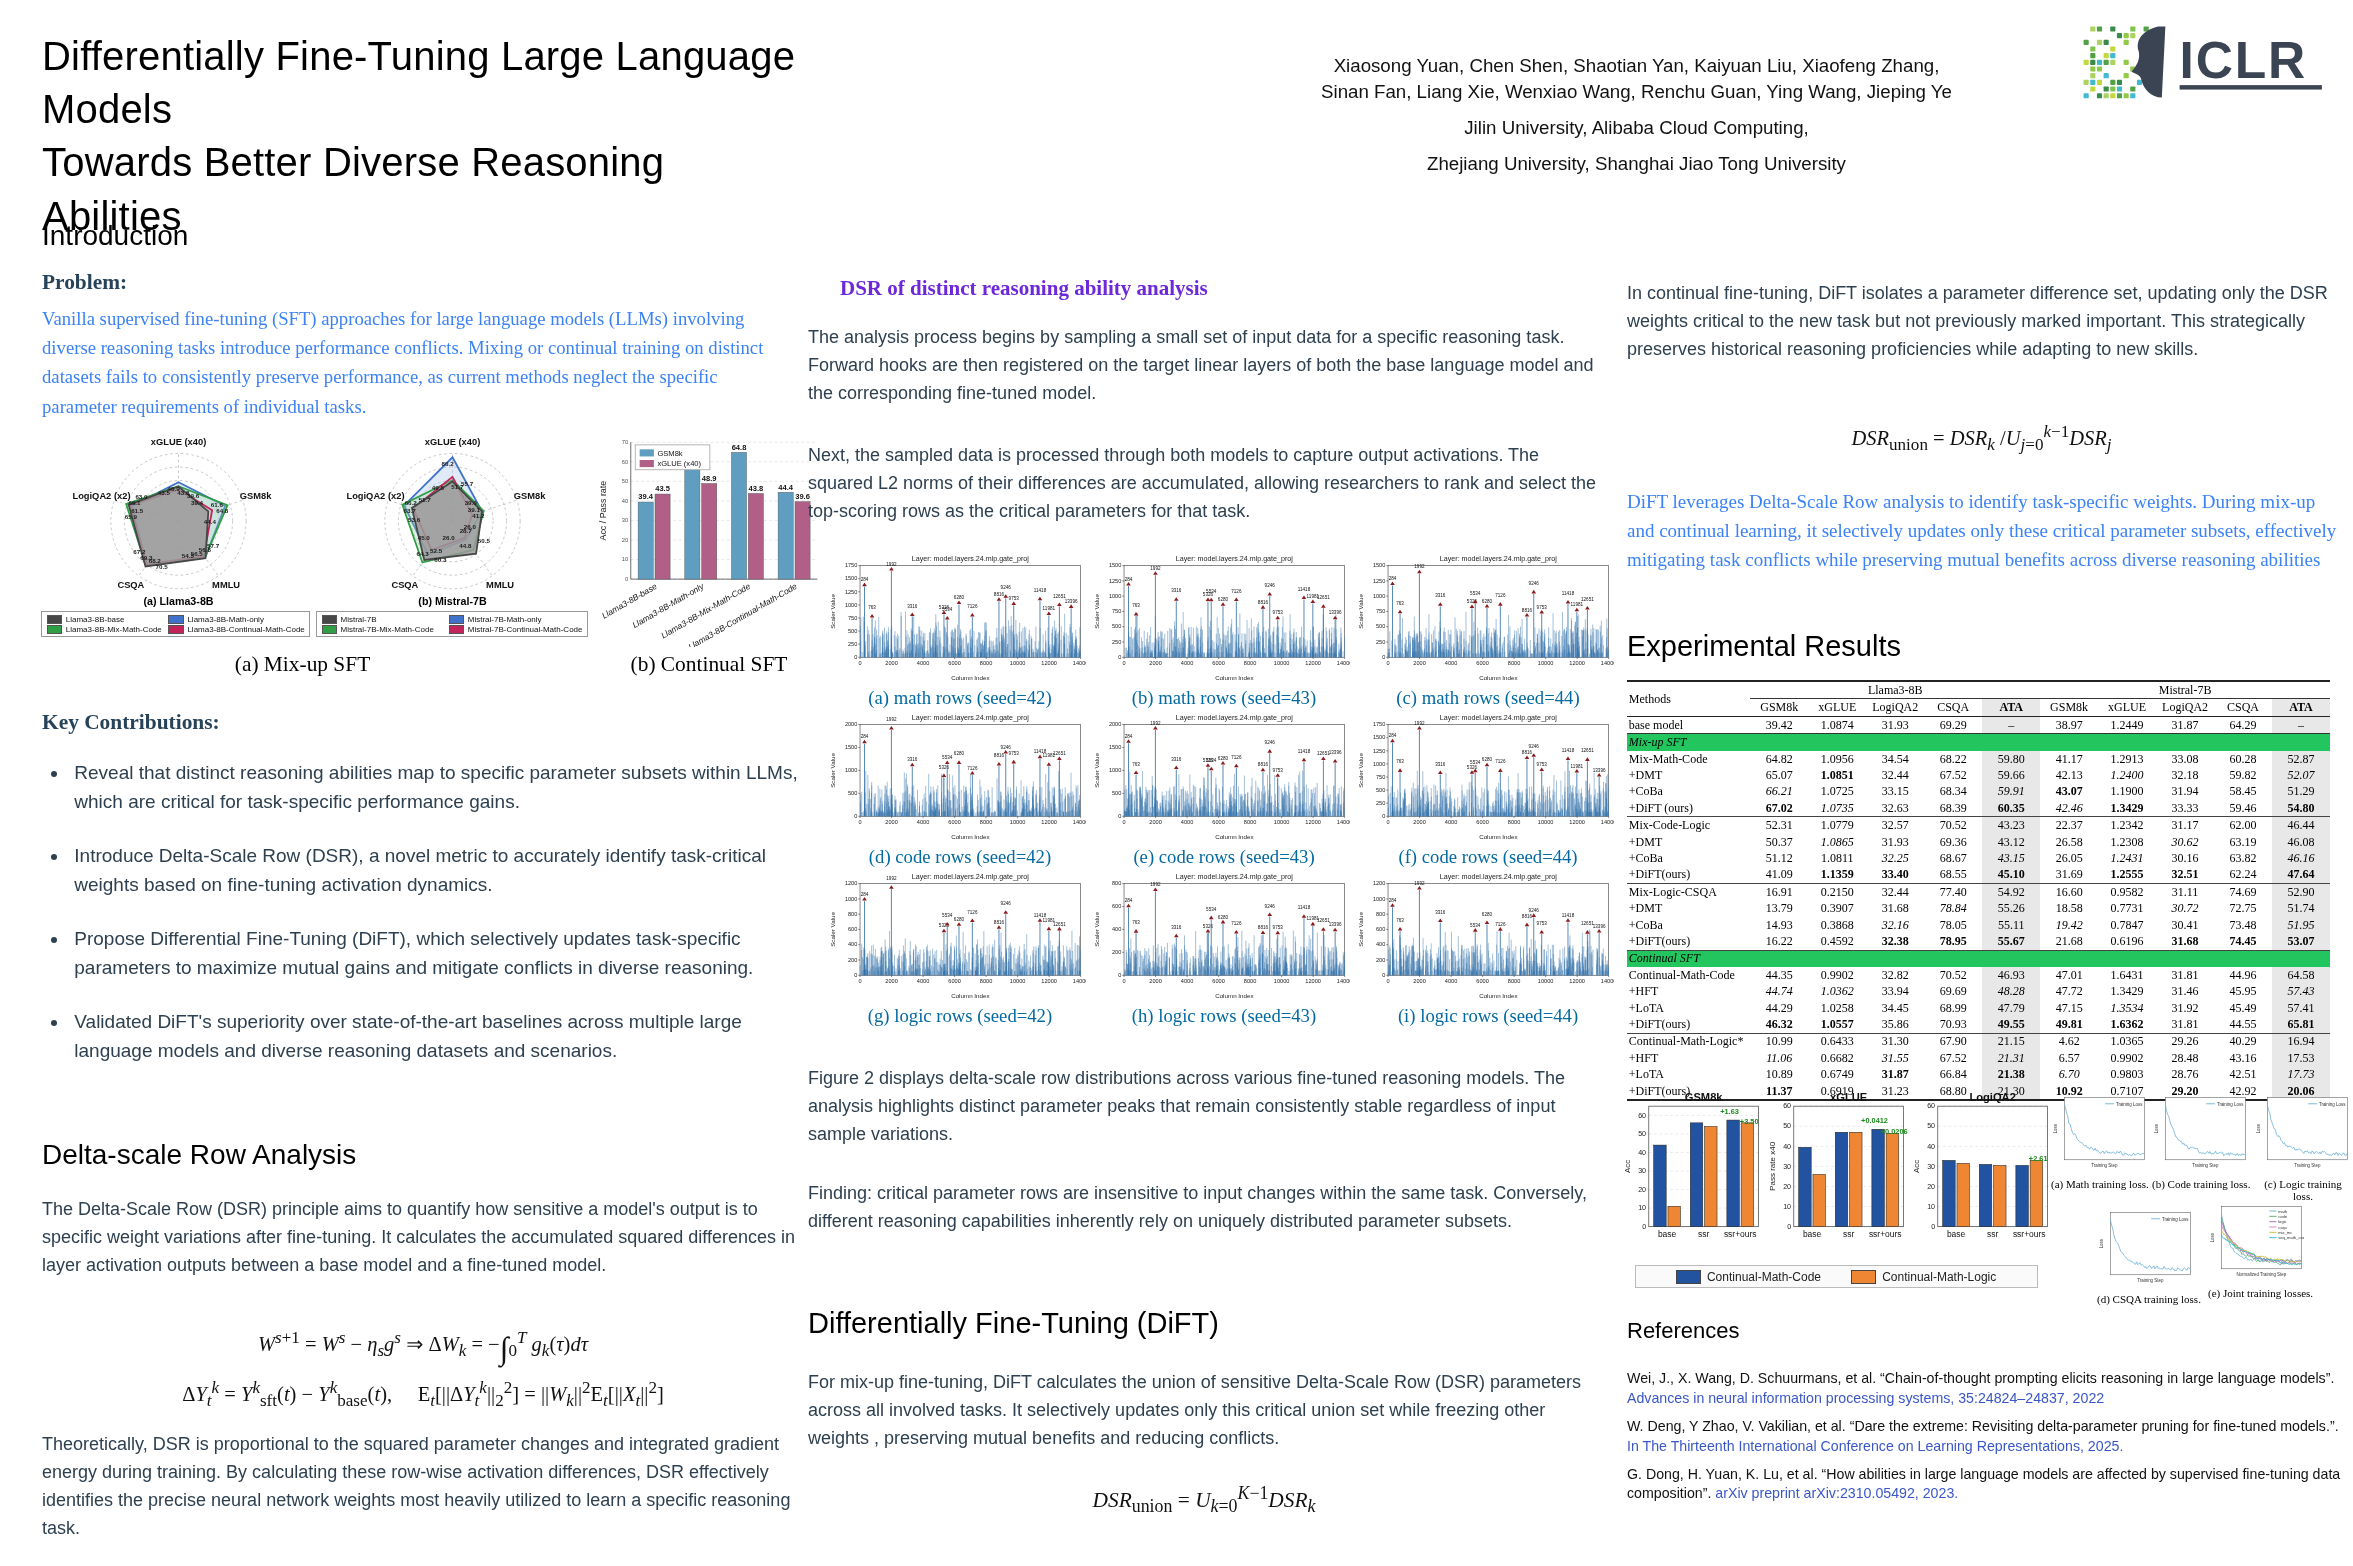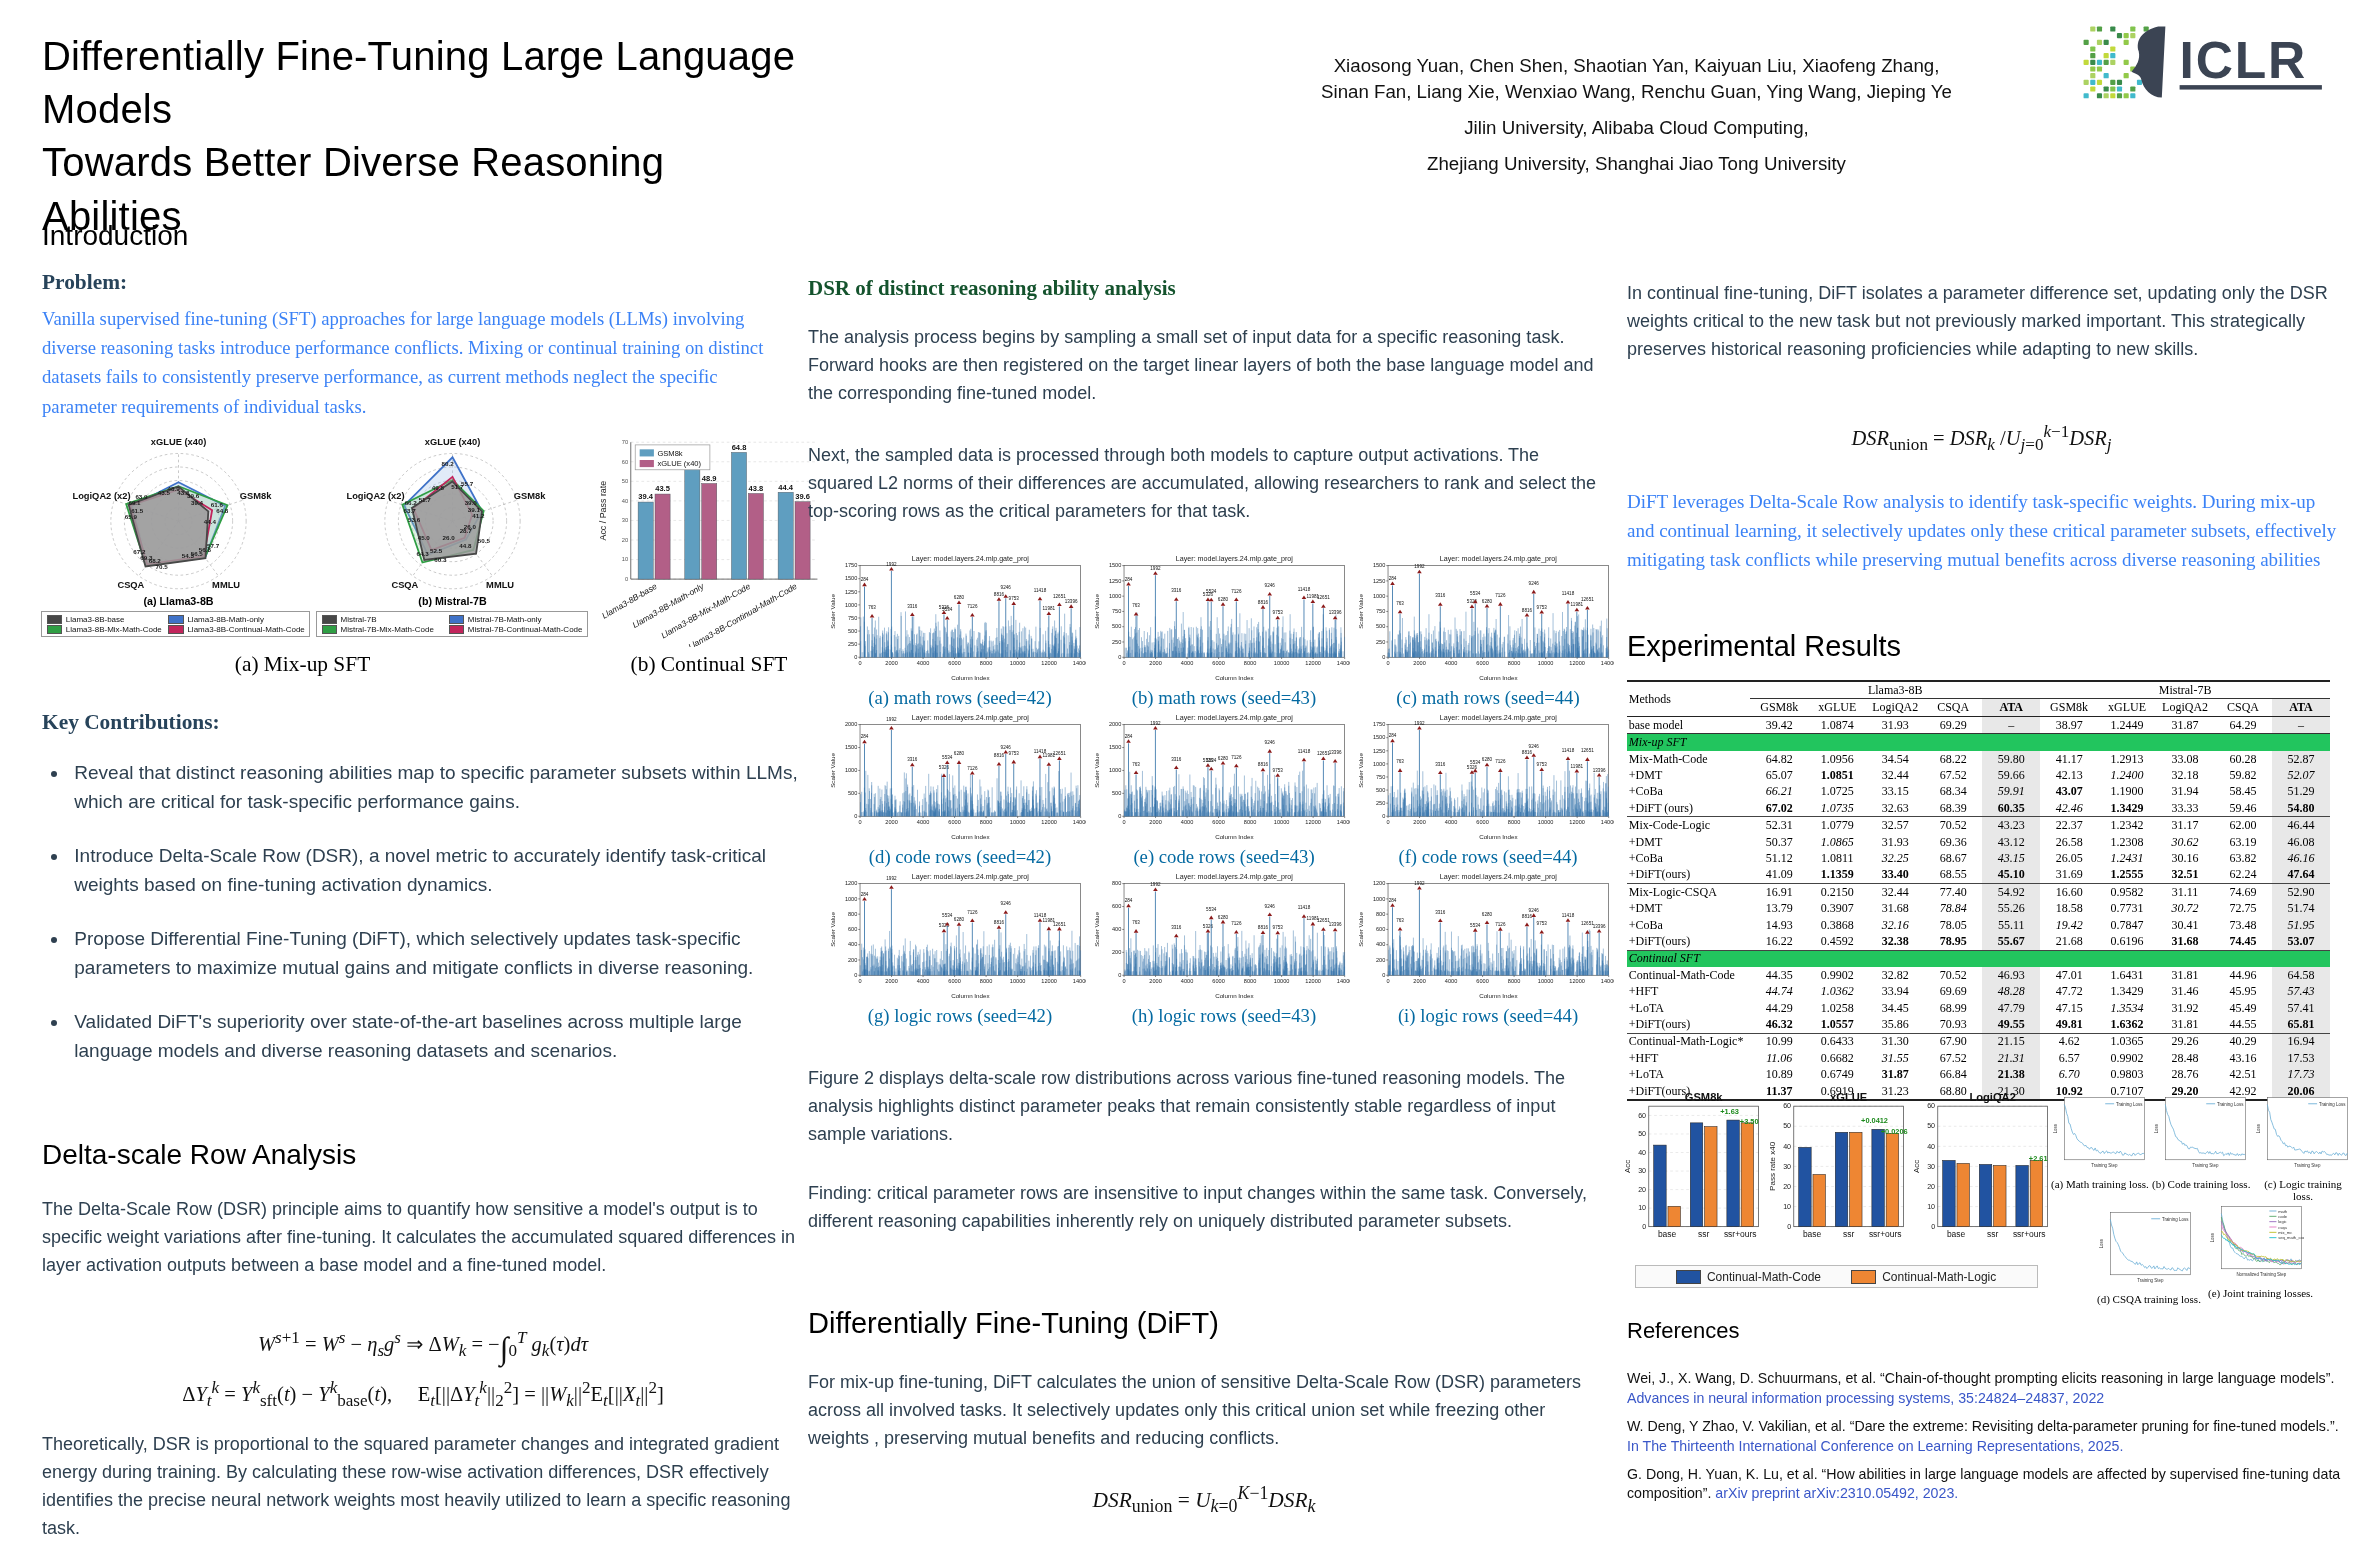--- a/index.html
+++ b/index.html
@@ -5,21 +5,21 @@
   html,body{margin:0;padding:0;background:#ffffff;}
   #poster{position:relative;width:2354px;height:1567px;background:#fff;overflow:hidden;
           font-family:"Liberation Sans",sans-serif;color:#222;}
   .abs{position:absolute;}
   .title{font-size:40px;line-height:1.33;color:#000;letter-spacing:0.2px;}
   .authors{text-align:center;font-size:18.7px;color:#111;line-height:1.4;}
   .authors .affil{margin-top:9.8px;}
   .h1{font-size:28px;color:#000;font-weight:400;}
   .h1big{font-size:29px;color:#000;font-weight:400;}
   .serifhead{font-family:"Liberation Serif",serif;font-weight:bold;font-size:21.4px;color:#27435a;}
-  .serifheadblack{font-family:"Liberation Serif",serif;font-weight:bold;font-size:21px;color:#14532d;}
+  .serifheadblack{font-family:"Liberation Serif",serif;font-weight:bold;font-size:21px;color:#6d28d9;margin-left:32px;}
   .serifpara{font-family:Liberation Serif, serif;font-size:18.7px;color:#3b82f6;line-height:1.56;}
   .sanspara{font-size:18px;color:#2e4050;line-height:1.55;}
   .bullets ul{margin:0;padding-left:27px;}
   .bullets li{margin-bottom:24px;padding-left:5.3px;}
   .formula{font-family:"Liberation Serif",serif;font-size:20.5px;color:#111;text-align:center;}
   .formula .int{font-size:1.55em;vertical-align:-0.25em;}
   .figcap{font-family:"Liberation Serif",serif;font-size:21.4px;color:#000;text-align:center;}
   .subcap{font-family:"Liberation Serif",serif;font-size:18.7px;color:#0369a1;text-align:center;}
   .smallcap{font-family:"Liberation Serif",serif;font-size:11px;color:#000;text-align:center;}
   .radar-sub{font-size:10.7px;font-weight:bold;text-align:center;color:#000;}

